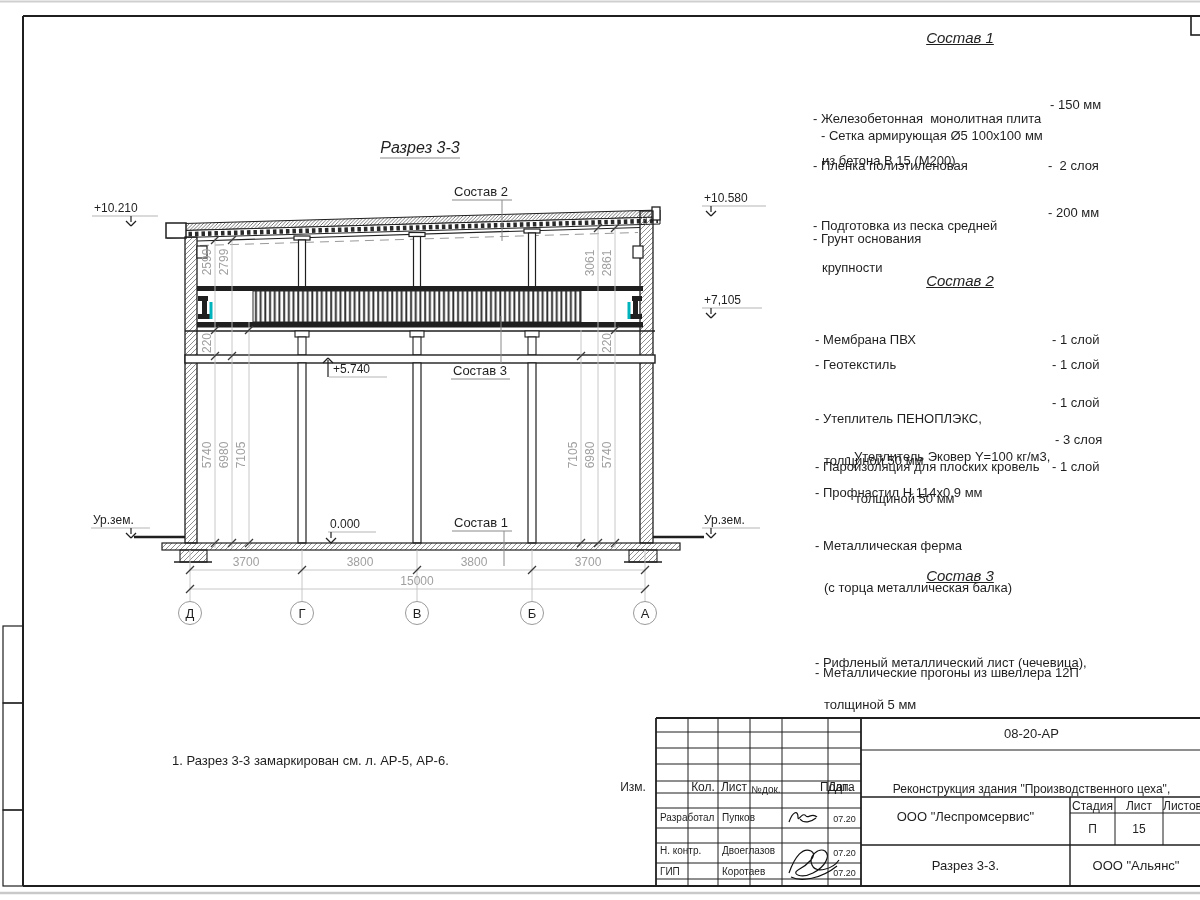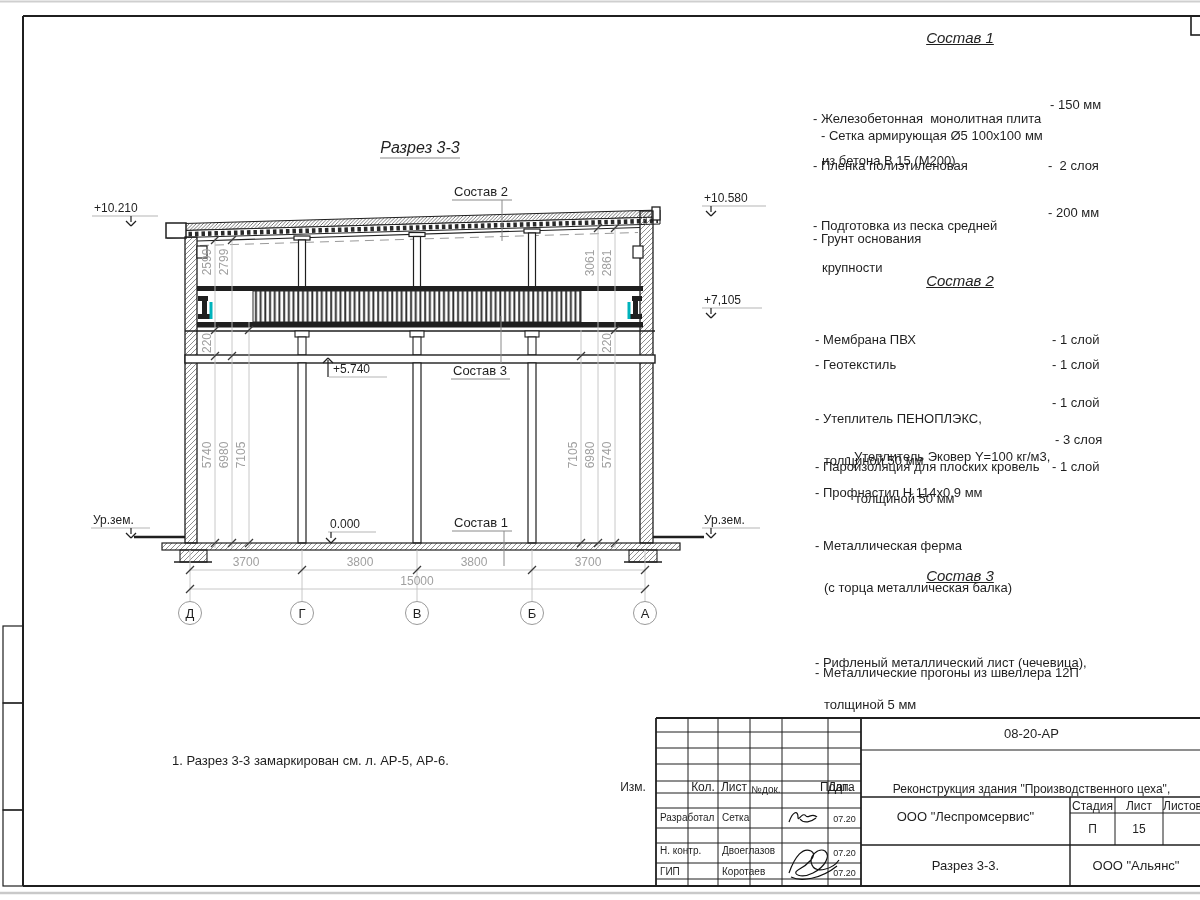--- a/index.html
+++ b/index.html
@@ -369,21 +369,21 @@
 
 <div>
   <div class="t hdr c" style="left:617px;top:780px;width:32px;">Изм.</div>
   <div class="t hdr c" style="left:688px;top:780px;width:30px;">Кол.</div>
   <div class="t hdr c" style="left:718px;top:780px;width:32px;">Лист</div>
   <div class="t c" style="left:750px;top:783px;width:32px;font-size:10px;">№док.</div>
   <div class="t hdr c" style="left:813px;top:780px;width:46px;">Подп.</div>
   <div class="t hdr c" style="left:828px;top:780px;width:18px;">Дата</div>
 
   <div class="t small" style="left:660px;top:811px;">Разработал</div>
-  <div class="t small" style="left:722px;top:811px;">Сетка</div>
+  <div class="t small" style="left:722px;top:811px;">Пупков</div>
   <div class="t tiny c" style="left:828px;top:812px;width:33px;">07.20</div>
 
   <div class="t small" style="left:660px;top:844px;">Н. контр.</div>
   <div class="t small" style="left:722px;top:844px;">Двоеглазов</div>
   <div class="t tiny c" style="left:828px;top:846px;width:33px;">07.20</div>
 
   <div class="t small" style="left:660px;top:865px;">ГИП</div>
   <div class="t small" style="left:722px;top:865px;">Коротаев</div>
   <div class="t tiny c" style="left:828px;top:866px;width:33px;">07.20</div>
 

